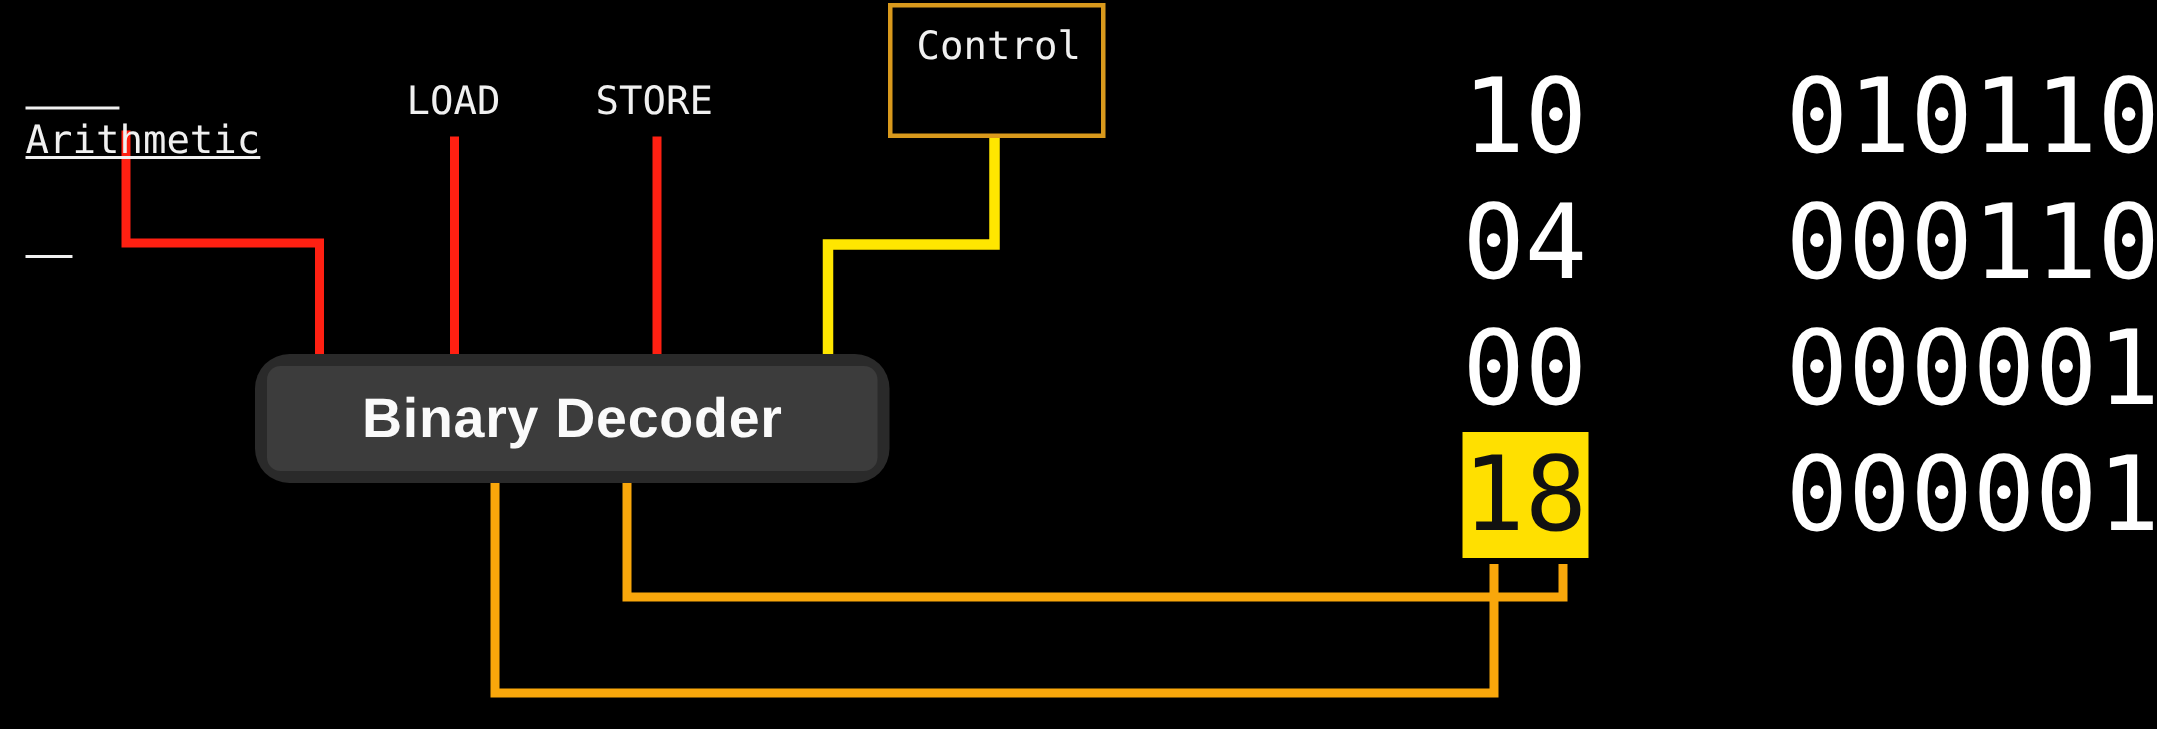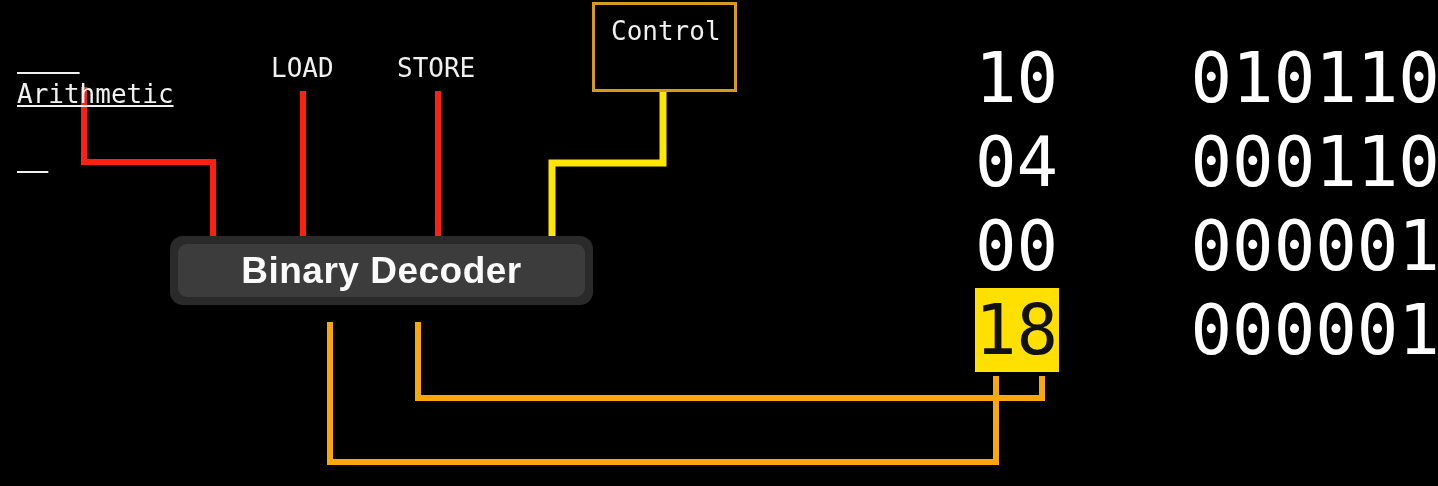--- a/index.html
+++ b/index.html
@@ -28,24 +28,24 @@
     position:absolute;left:592px;top:2px;width:145px;height:90px;
     box-sizing:border-box;z-index:2;
     border:3px solid var(--control-box-border,#d9991c);
     background:#000;
     padding:8px 0 0 16px;
     color:var(--label-text,#f0f0f0);
     font-size:26px;line-height:37px;
   }
 
   .decoder{
-    position:absolute;left:170px;top:236px;width:423px;height:69px;
+    position:absolute;left:170px;top:236px;width:423px;height:86px;
     box-sizing:border-box;z-index:2;
     background:var(--decoder-outer,#2a2a2a);
-    border-radius:13px;
+    border-radius:23px;
     padding:8px;
   }
   .decoder-inner{
     width:100%;height:100%;box-sizing:border-box;
     background:var(--decoder-inner,#3c3c3c);
     border-radius:9px;
     display:flex;align-items:center;justify-content:center;
   }
   .decoder-label{
     font-family:"Liberation Sans",sans-serif;

